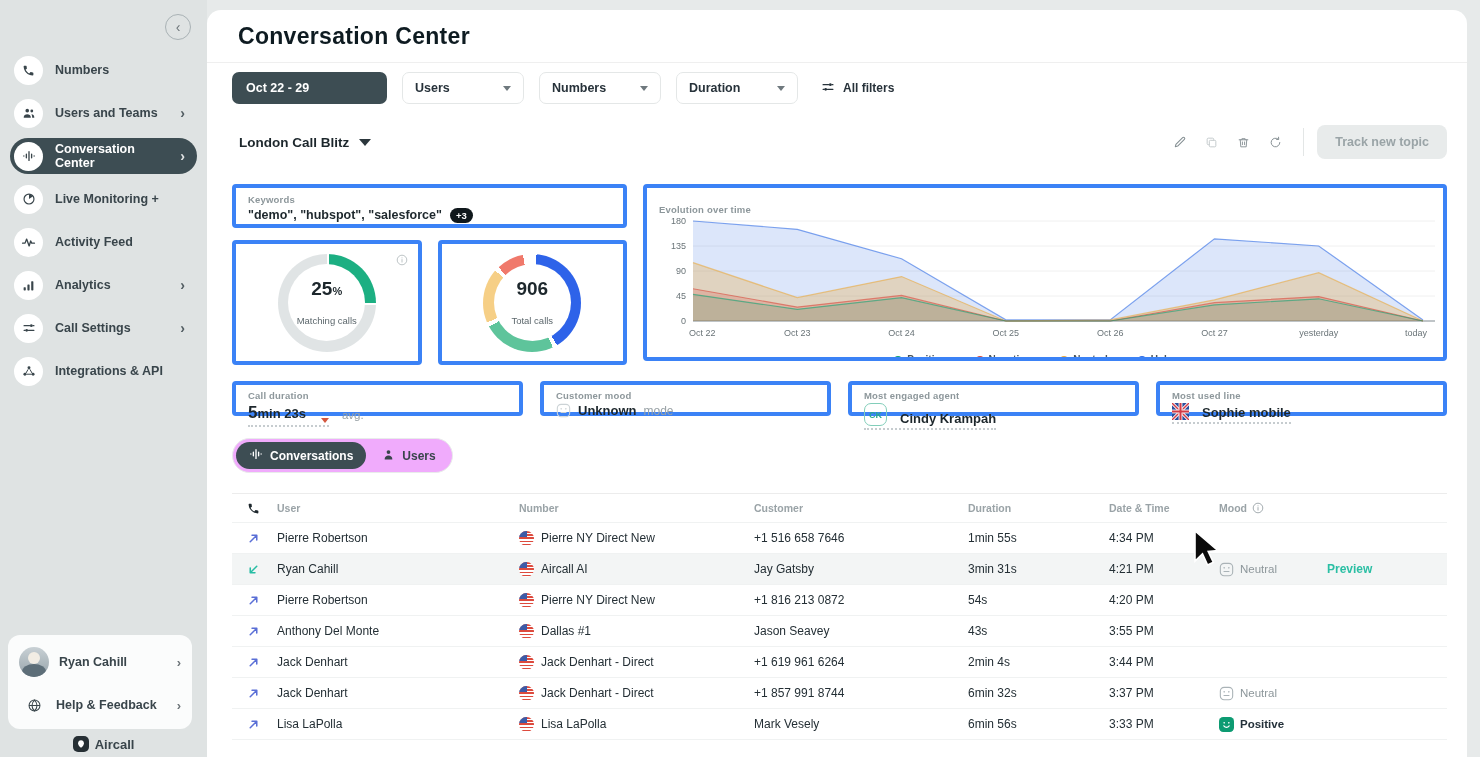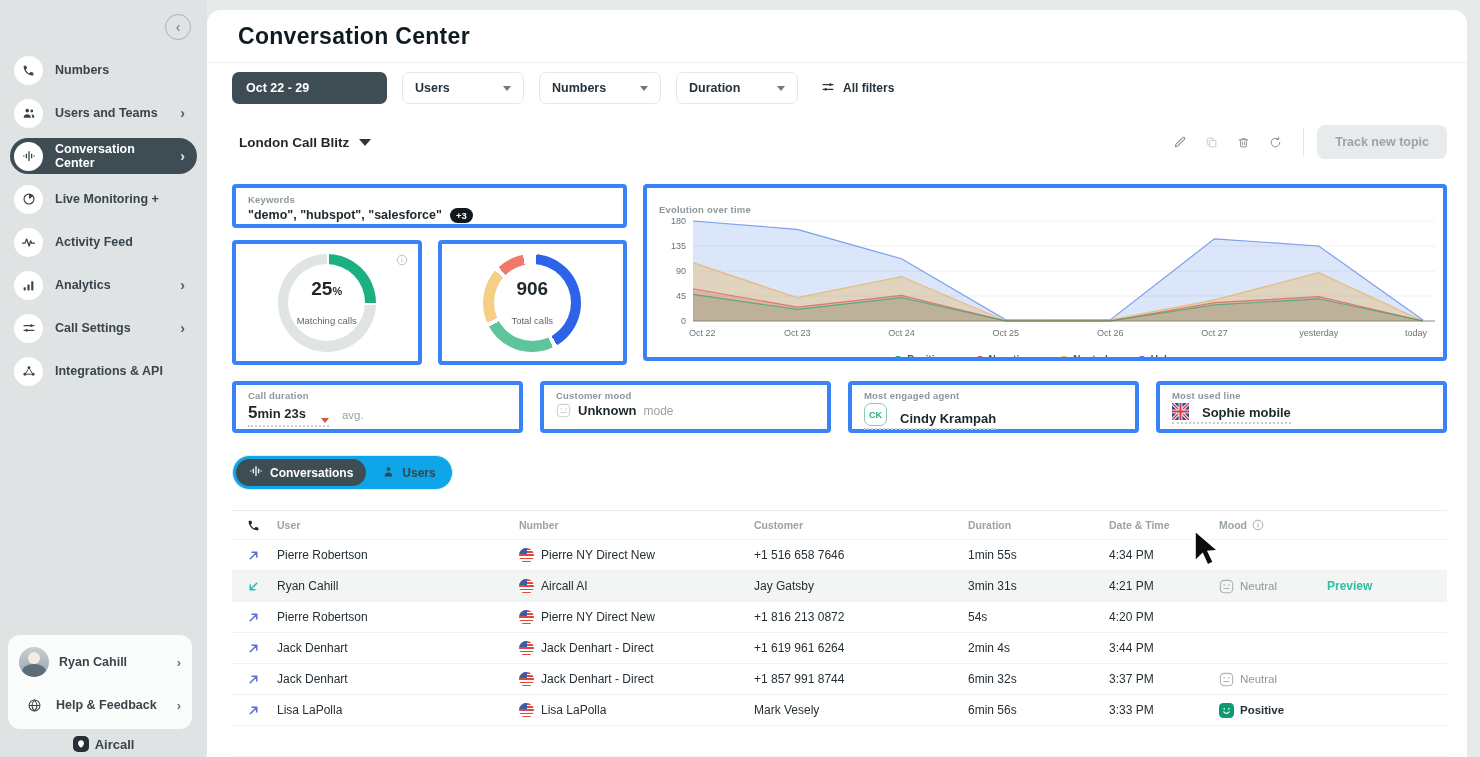--- a/index.html
+++ b/index.html
@@ -75,35 +75,35 @@
   .donut-num { font-size:19px; font-weight:800; color:#1d272c; line-height:1.05; }
   .donut-unit { font-size:11px; font-weight:700; }
   .donut-sub { font-size:9.5px; color:#5d686d; margin-top:16px; }
 
   .evo-card { flex:1; height:177px; padding:16px 12px 4px; overflow:hidden; }
   .legend { display:flex; justify-content:center; gap:30px; font-size:10px; color:#4a555a; font-weight:600; margin-top:1px; }
   .legend span { display:flex; align-items:center; }
   .legend-dot { width:8px; height:8px; border-radius:50%; display:inline-block; margin-right:5px; }
 
   .stats-row { display:flex; gap:17px; margin-top:16px; }
-  .stat-card { flex:1; height:52px; padding:5px 12px; }
+  .stat-card { flex:1; height:35px; padding:5px 12px; }
   .stat-value-row { display:flex; align-items:center; gap:7px; margin-top:2px; }
   .dotted { border-bottom:2px dotted #c6cccf; padding-bottom:2px; display:inline-flex; align-items:flex-end; gap:13px; }
   .duration-big { font-size:17px; font-weight:800; }
   .duration-rest { font-size:13px; font-weight:800; }
   .caret-red { width:0; height:0; border-left:4px solid transparent; border-right:4px solid transparent; border-top:5px solid #d4573f; margin-left:2px; }
   .avg { color:#98a1a5; font-size:11.5px; margin-left:6px; }
   .stat-name { font-size:13px; font-weight:800; color:#1d272c; }
   .mode-gray { color:#98a1a5; font-size:12px; font-weight:400; }
   .ck-badge { width:23px; height:23px; border:1.5px solid #82ceba; border-radius:7px; color:#29a98e; font-size:9px;
     font-weight:800; display:flex; align-items:center; justify-content:center; flex:none; }
   .mood-box { color:#ccd3d6; display:flex; }
 
   .tabs-row { margin-top:22px; }
-  .tabs-wrap { display:inline-flex; background:#0ea5e9; border:1px solid #e9eceb; border-radius:18px; padding:3px; gap:3px; }
+  .tabs-wrap { display:inline-flex; background:#f0abfc; border:1px solid #e9eceb; border-radius:18px; padding:3px; gap:3px; }
   .tab { display:flex; align-items:center; gap:7px; height:27px; padding:0 13px; border-radius:15px; font-size:12px;
     font-weight:700; color:#39454b; cursor:pointer; }
   .tab.active { background:#3d4d53; color:#fff; }
 
   .table { margin-top:20px; }
   .trow { display:grid; grid-template-columns:45px 242px 235px 214px 141px 110px 108px 1fr; align-items:center;
     height:31px; border-bottom:1px solid #f0f2f2; font-size:12px; color:#242f35; }
   .thead { height:30px; border-top:1px solid #ececec; color:#9aa3a7; font-size:10.5px; font-weight:600; }
   .thead .cell { display:flex; align-items:center; gap:5px; }
   .cell.dir-cell { padding-left:15px; display:flex; }
@@ -534,20 +534,37 @@
               <div class="cell">4:20 PM</div>
               <div class="cell"></div>
               <div class="cell"></div>
             </div>
             <div class="trow">
               <div class="cell dir-cell">
                 <svg width="13" height="13" viewBox="0 0 16 16" fill="none" stroke="#5a6fd6" stroke-width="1.9" stroke-linecap="round" stroke-linejoin="round">
                   <path d="M4 12 L12 4M6.2 4H12v5.8"></path>
                 </svg>
               </div>
+              <div class="cell">Anthony Del Monte</div>
+              <div class="cell num-cell">
+                <span class="flag-us"></span>
+                <span>Dallas #1</span>
+              </div>
+              <div class="cell">Jason Seavey</div>
+              <div class="cell">43s</div>
+              <div class="cell">3:55 PM</div>
+              <div class="cell"></div>
+              <div class="cell"></div>
+            </div>
+            <div class="trow">
+              <div class="cell dir-cell">
+                <svg width="13" height="13" viewBox="0 0 16 16" fill="none" stroke="#5a6fd6" stroke-width="1.9" stroke-linecap="round" stroke-linejoin="round">
+                  <path d="M4 12 L12 4M6.2 4H12v5.8"></path>
+                </svg>
+              </div>
               <div class="cell">Jack Denhart</div>
               <div class="cell num-cell">
                 <span class="flag-us"></span>
                 <span>Jack Denhart - Direct</span>
               </div>
               <div class="cell">+1 619 961 6264</div>
               <div class="cell">2min 4s</div>
               <div class="cell">3:44 PM</div>
               <div class="cell"></div>
               <div class="cell"></div>

